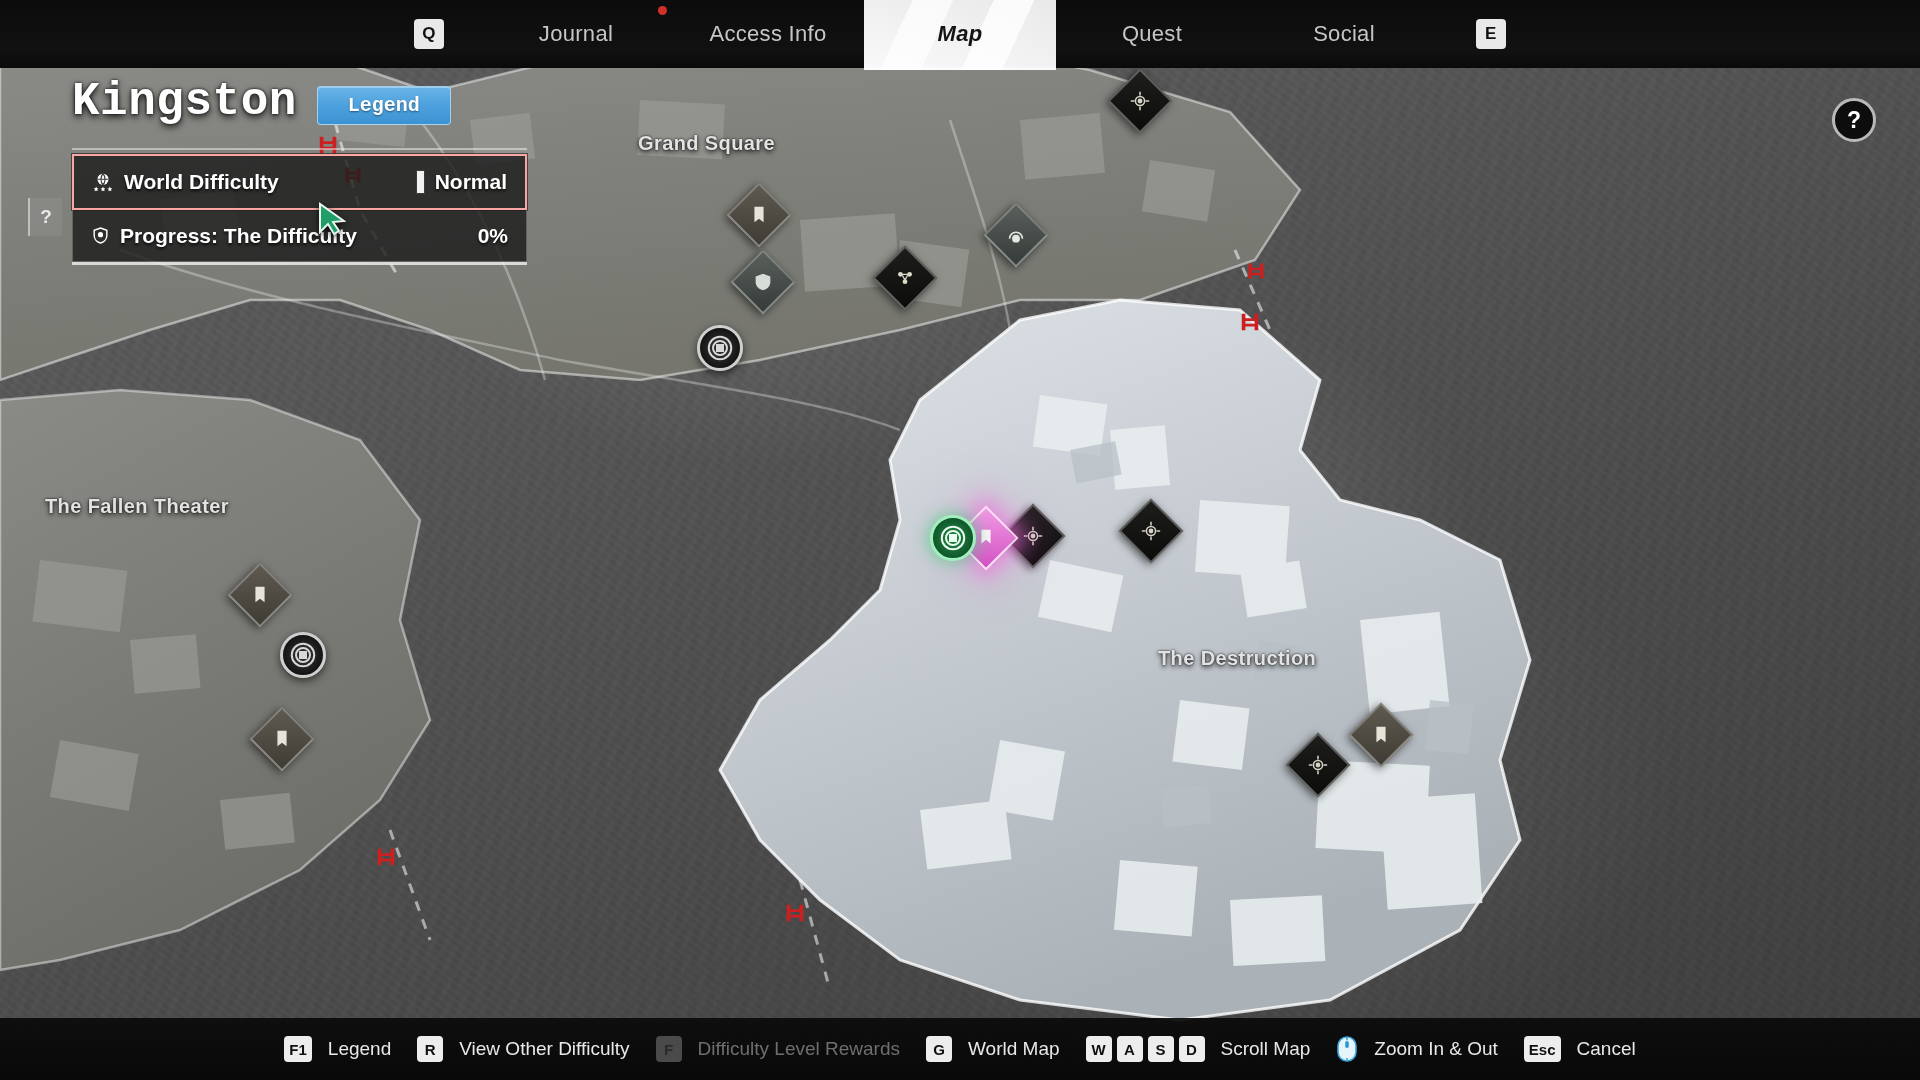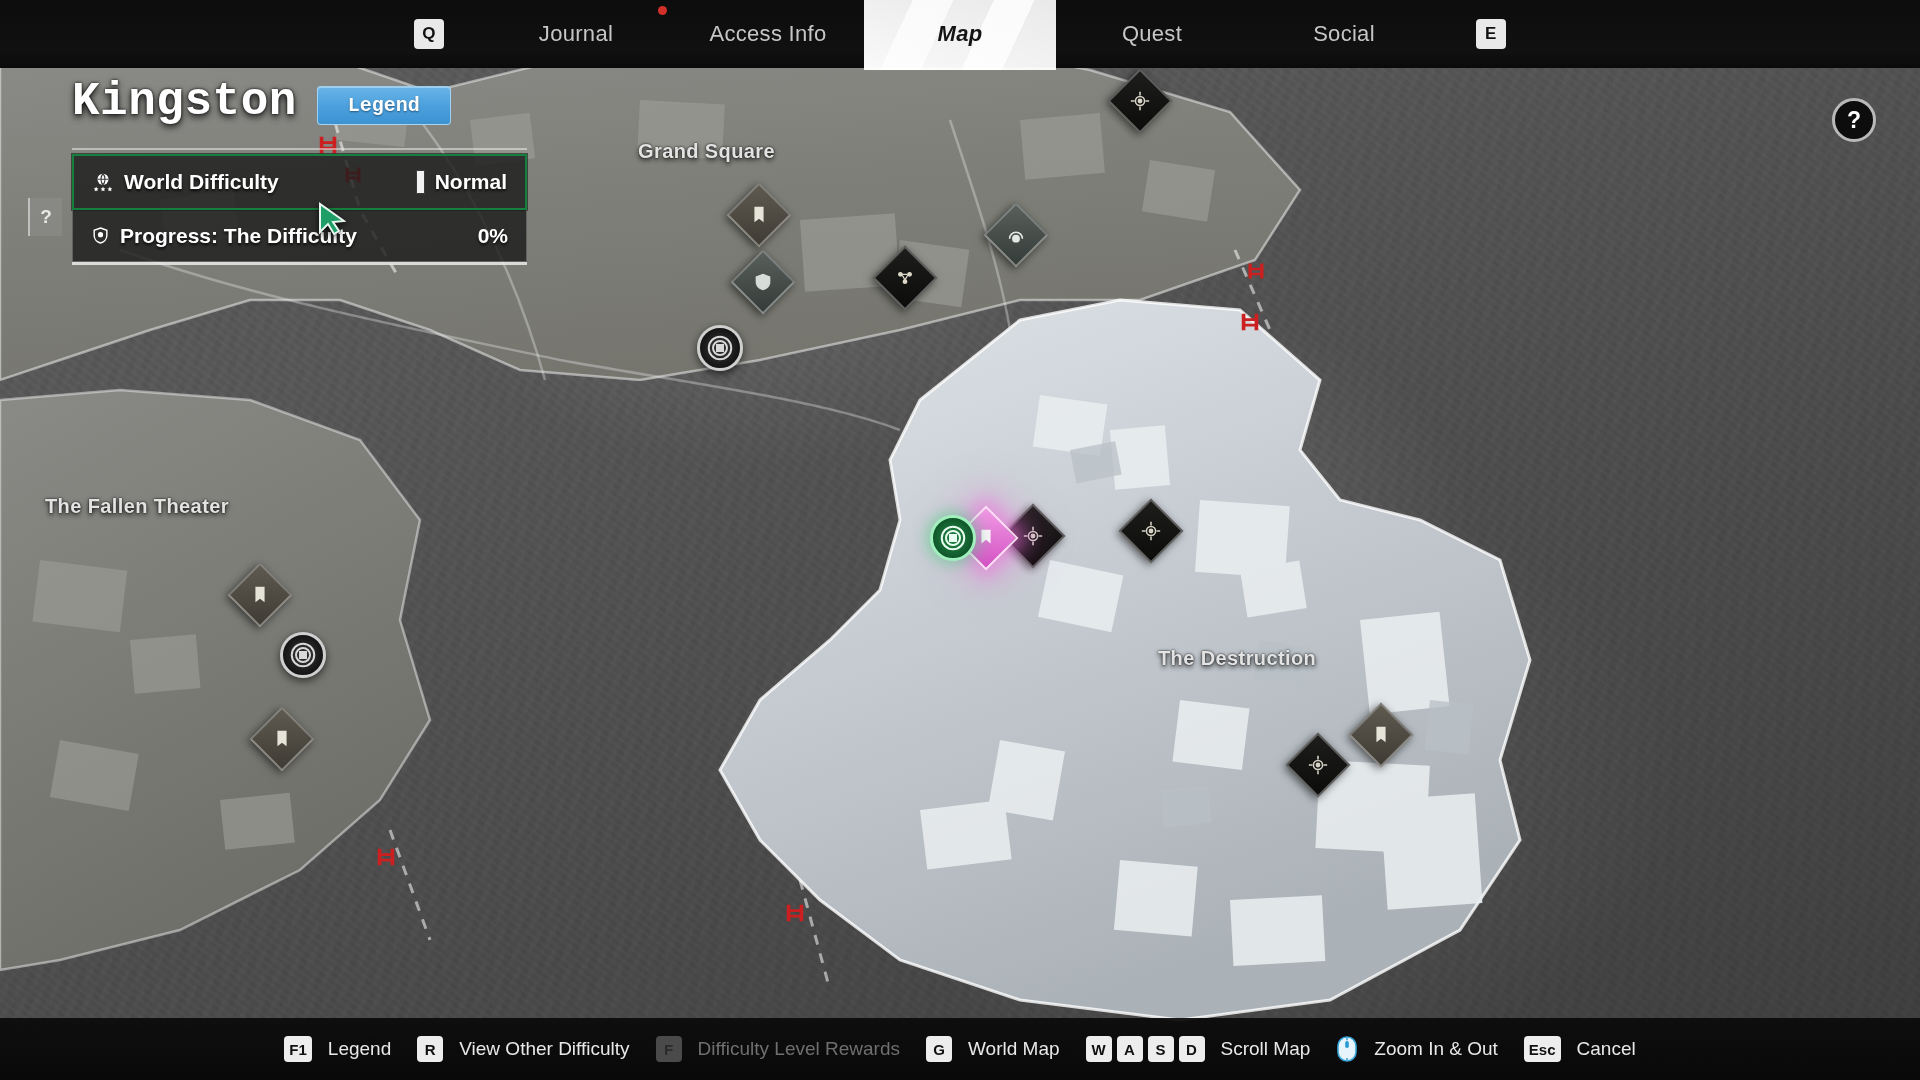--- a/index.html
+++ b/index.html
@@ -91,21 +91,21 @@
   #info-stack { margin-top: 22px; width: 455px; }
   .info-row {
     position: relative;
     background: rgba(28,28,28,.82);
     height: 56px;
     display: flex; align-items: center;
     padding: 0 18px;
     color: #fff;
   }
   #difficulty-row {
-    border: 2px solid #15803d;
+    border: 2px solid #fca5a5;
     box-shadow: 0 0 0 1px rgba(0,0,0,.5);
     align-items: center;
   }
   #progress-row {
     border-top: none;
     border-left: 1px solid rgba(255,255,255,.25);
     border-right: 1px solid rgba(255,255,255,.25);
     border-bottom: 1px solid rgba(255,255,255,.25);
     height: 52px;
   }
@@ -290,21 +290,21 @@
         <path d="M390,830 L430,940"></path>
         <path d="M800,880 L830,990"></path>
       </g>
       <g stroke="rgba(235,235,235,.35)" stroke-width="2.5" fill="none">
         <path d="M120,250 C260,300 420,330 560,360 C700,385 820,400 900,430"></path>
         <path d="M420,120 C480,200 520,290 545,380"></path>
         <path d="M950,120 C980,210 1000,270 1010,330"></path>
       </g>
     </svg>
 
-    <div class="map-label" style="left:638px;top:140px;">Grand Square</div>
+    <div class="map-label" style="left:638px;top:132px;">Grand Square</div>
     <div class="map-label" style="left:0px;top:495px;margin-left:45px;">The Fallen Theater</div>
     <div class="map-label" style="left:1158px;top:647px;">The Destruction</div>
 
     <div class="marker" style="left:1117px;top:78px;">
       <div class="diamond dark">
           <div class="inner">
             <span class="ico">
         <svg viewBox="0 0 24 24" fill="none" stroke="#d9d6c8" stroke-width="1.7">
                 <circle cx="12" cy="12" r="5"></circle>
                 <circle cx="12" cy="12" r="1.8" fill="#d9d6c8"></circle>

